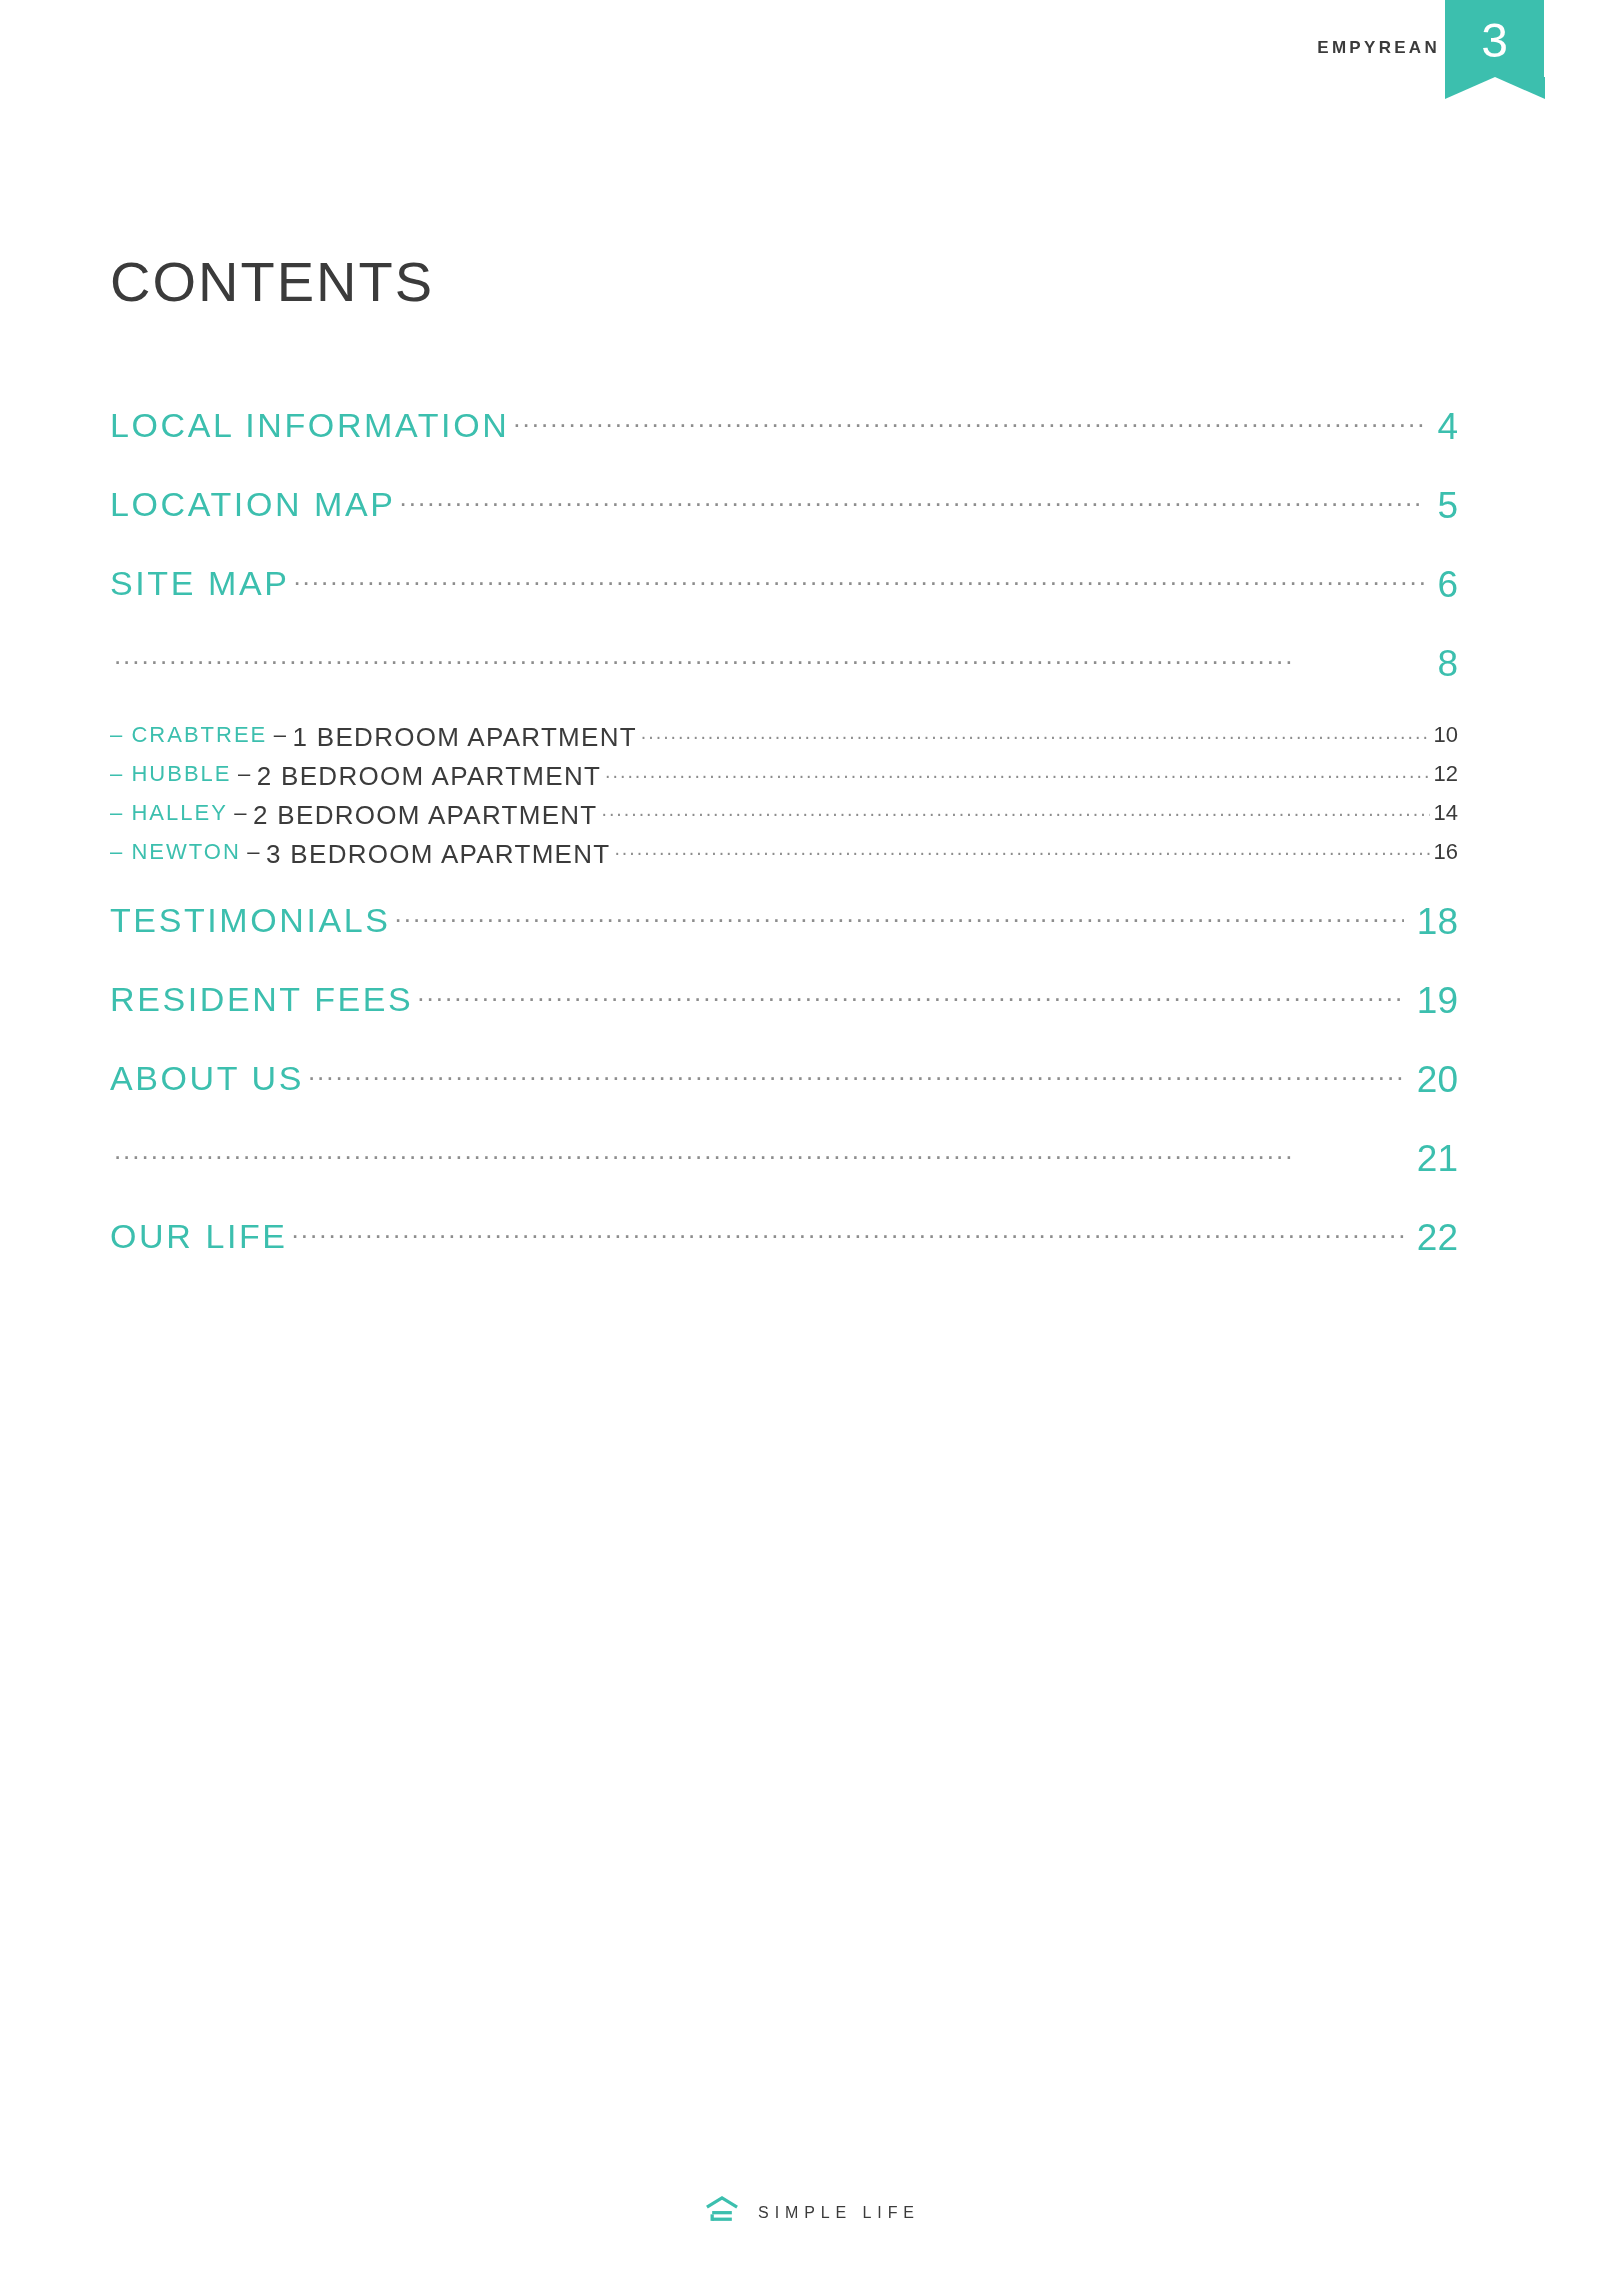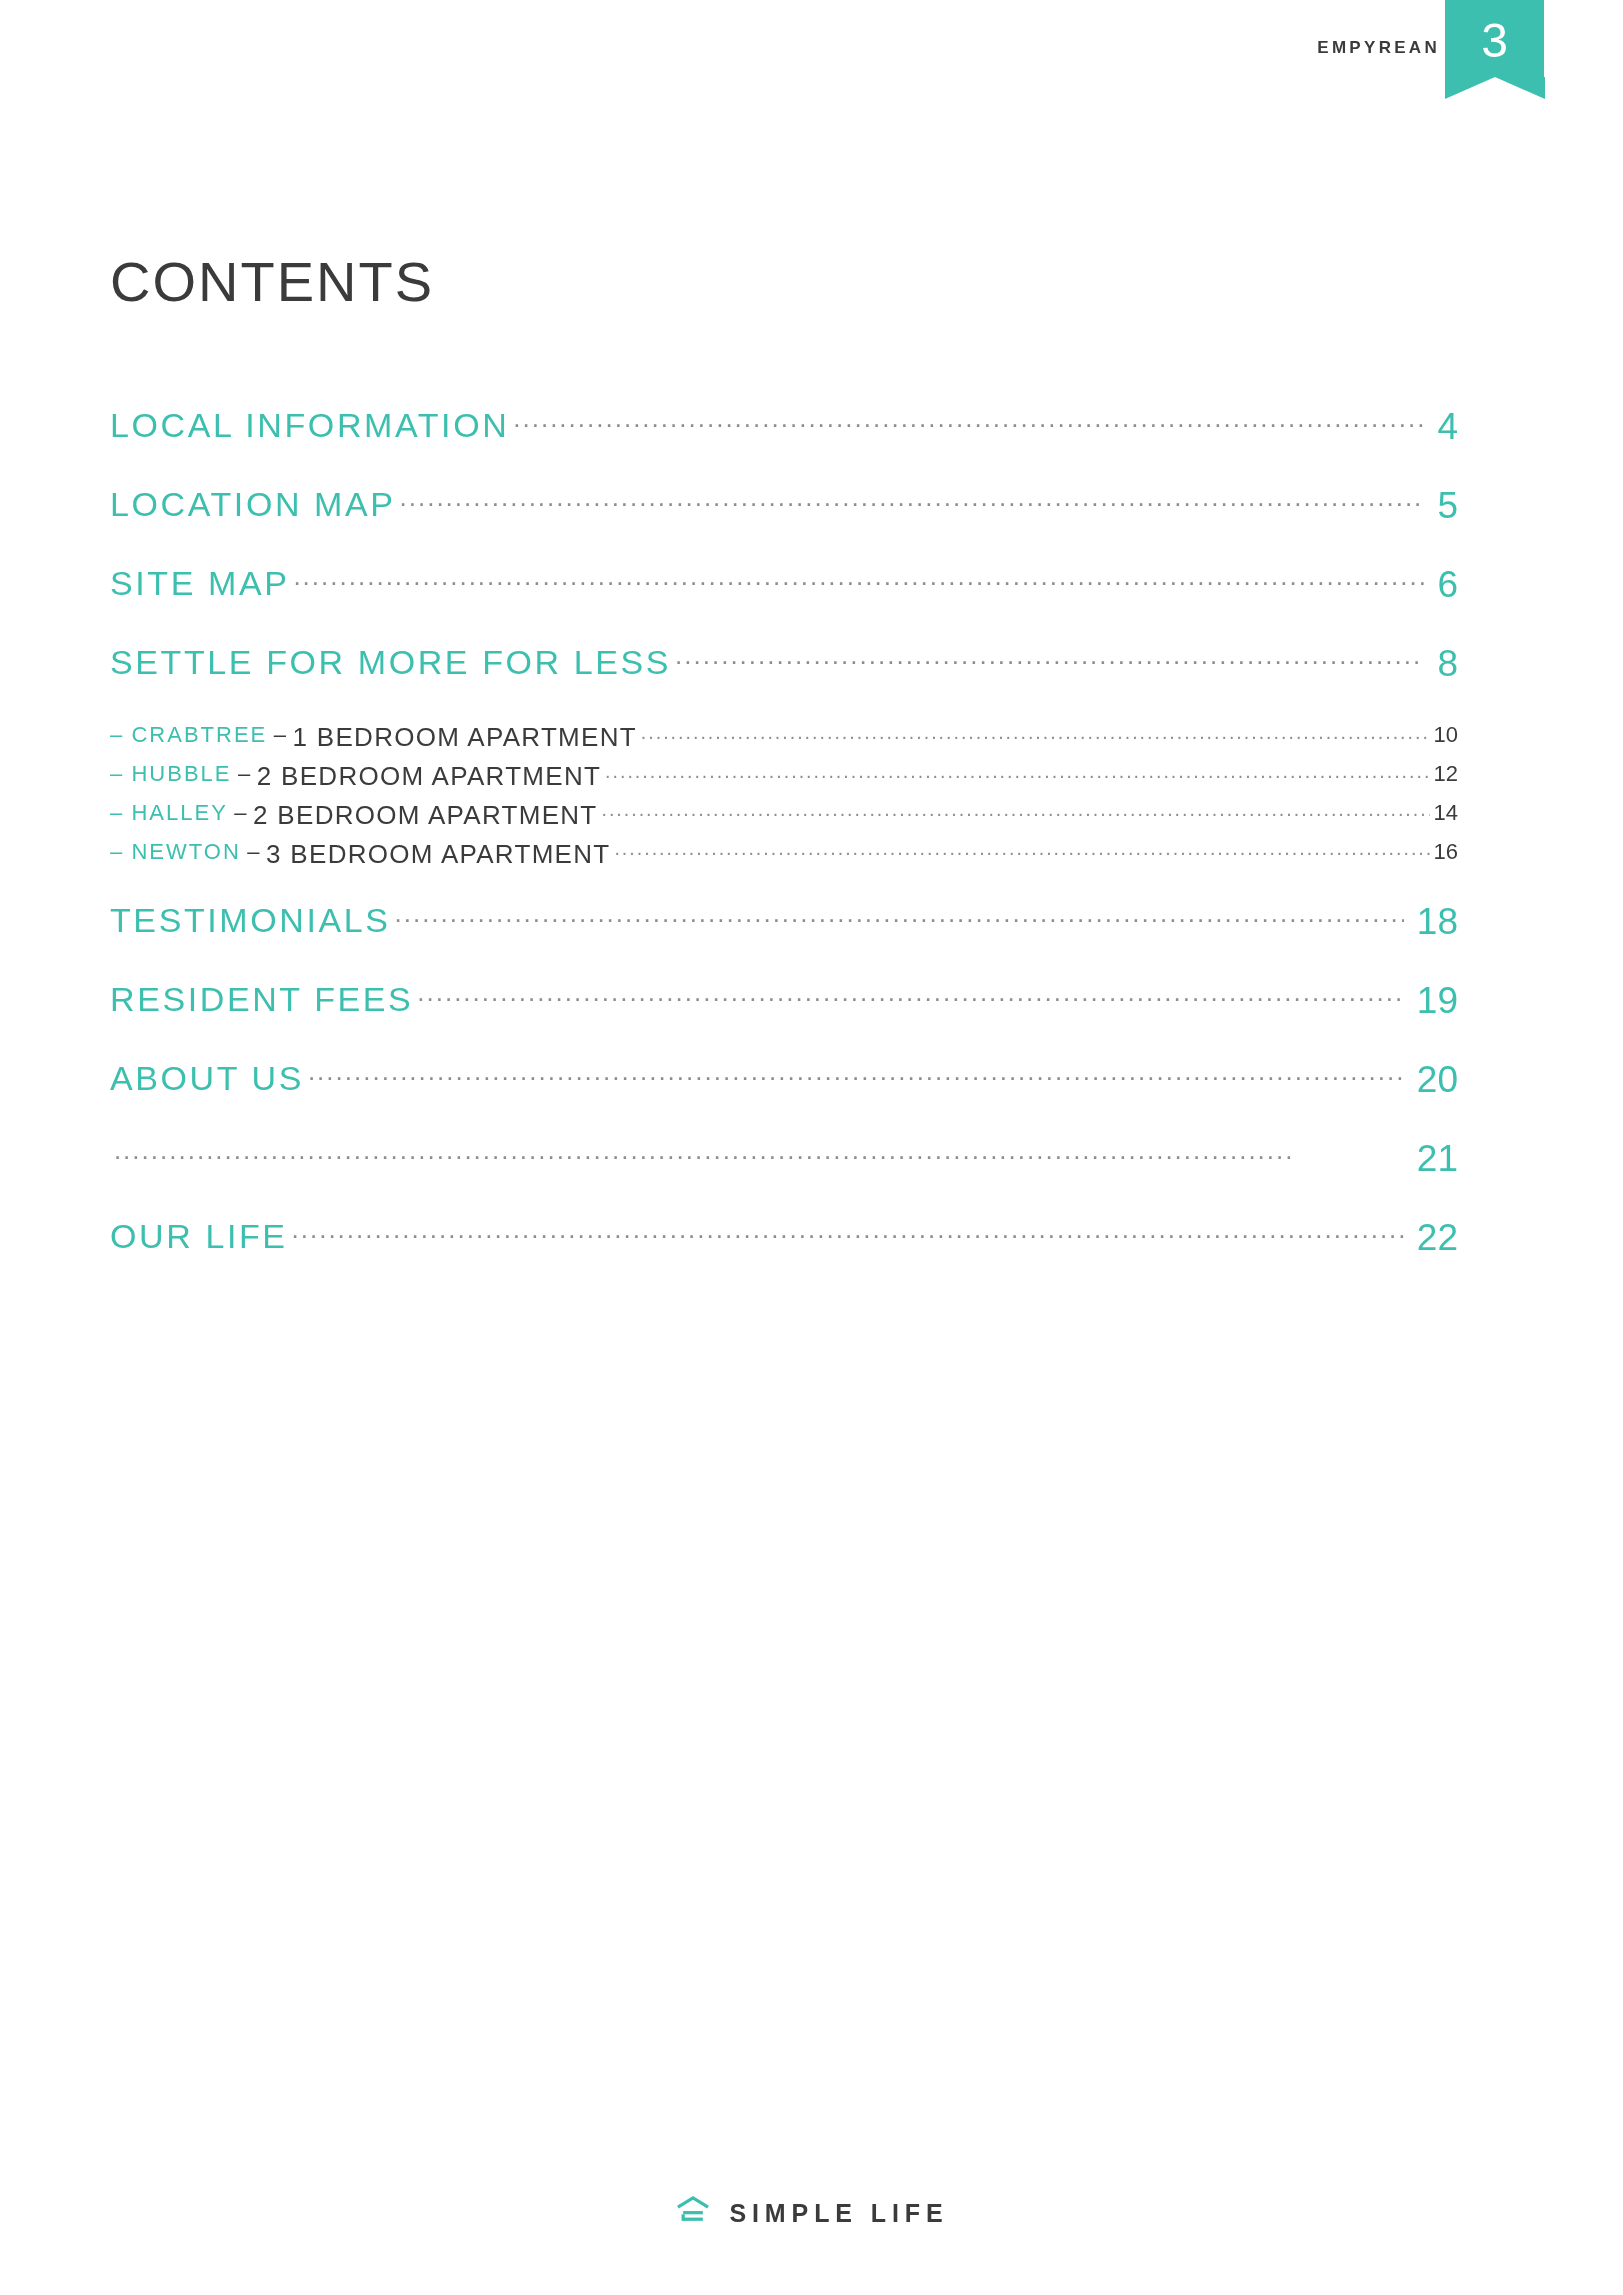--- a/index.html
+++ b/index.html
@@ -177,24 +177,24 @@
     justify-content: center;
     align-items: center;
   }
   .footer-mark {
     width: 38px;
     height: 38px;
     margin-right: 17px;
     position: relative;
   }
   .footer-text {
-    font-size: 25px;
+    font-size: 16px;
     letter-spacing: 5.9px;
     color: #3b3b3b;
-    font-weight: bold;
+    font-weight: normal;
   }
 </style>
 </head>
 <body>
 
 <div class="page-header">
   <div class="header-brand">EMPYREAN</div>
   <div class="page-tab">
     <div class="page-tab-number">3</div>
   </div>
@@ -216,21 +216,20 @@
     <span class="toc-page">5</span>
   </div>
 
   <div class="toc-row major">
     <span class="toc-label">SITE MAP</span>
     <span class="dots">................................................................................................................................</span>
     <span class="toc-page">6</span>
   </div>
 
   <div class="toc-row major">
-    <span class="toc-label">SETTLE FOR MORE FOR LESS</span>
     <span class="dots">................................................................................................................................</span>
     <span class="toc-page">8</span>
   </div>
 
 
   <div class="sub-list">
 
     <div class="toc-row sub">
       <span class="dash">–</span>
       <span class="unit">CRABTREE</span>

